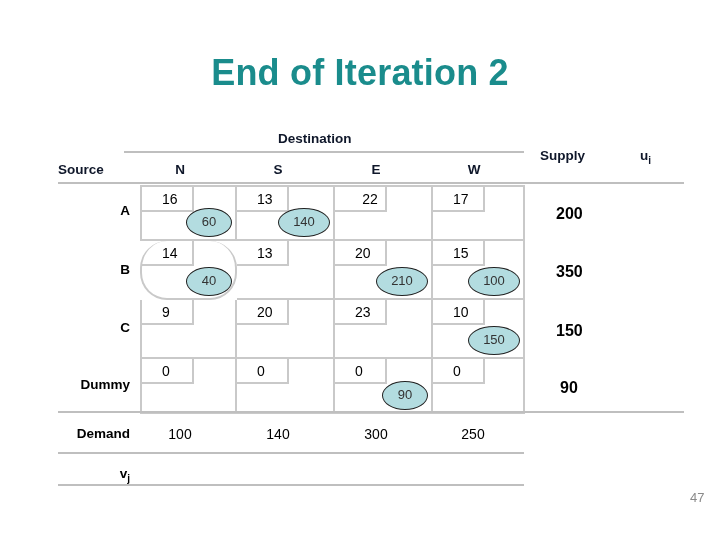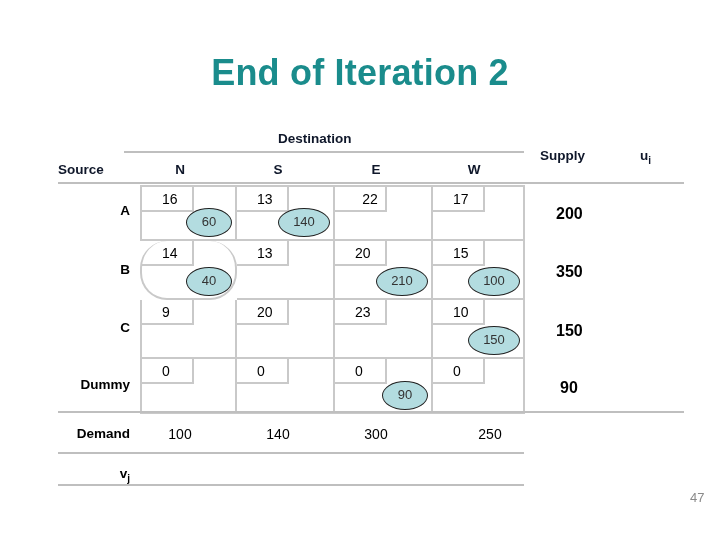--- a/index.html
+++ b/index.html
@@ -233,21 +233,21 @@
   <div class="supplyval" style="left:648px; top:263px;"></div>
   <div class="supplyval" style="left:648px; top:322px;"></div>
   <div class="supplyval" style="left:648px; top:379px;"></div>
 
   <div class="hrule" style="left:58px; top:411px; width:626px;"></div>
 
   <div class="rowlabel" style="left:50px; top:426px; width:80px;">Demand</div>
   <div class="demandval" style="left:150px; top:426px; width:60px;">100</div>
   <div class="demandval" style="left:248px; top:426px; width:60px;">140</div>
   <div class="demandval" style="left:346px; top:426px; width:60px;">300</div>
-  <div class="demandval" style="left:460px; top:426px; width:60px;">250</div>
+  <div class="demandval" style="left:443px; top:426px; width:60px;">250</div>
 
   <div class="hrule" style="left:58px; top:452px; width:466px;"></div>
 
   <div class="rowlabel" style="left:58px; top:466px; width:72px;"><span>v</span><span class="sub">j</span></div>
   <div class="demandval" style="left:150px; top:466px; width:60px;"></div>
   <div class="demandval" style="left:248px; top:466px; width:60px;"></div>
   <div class="demandval" style="left:346px; top:466px; width:60px;"></div>
   <div class="demandval" style="left:444px; top:466px; width:60px;"></div>
 
   <div class="hrule" style="left:58px; top:484px; width:466px;"></div>

